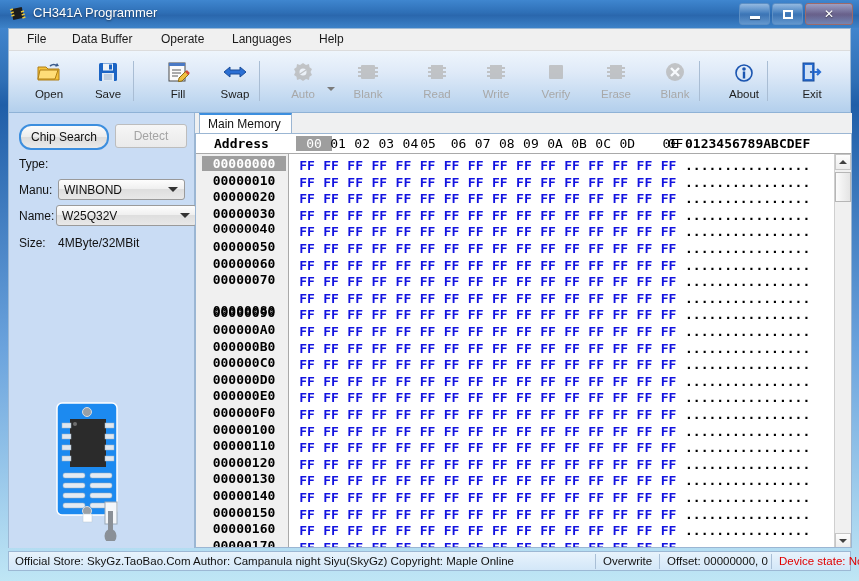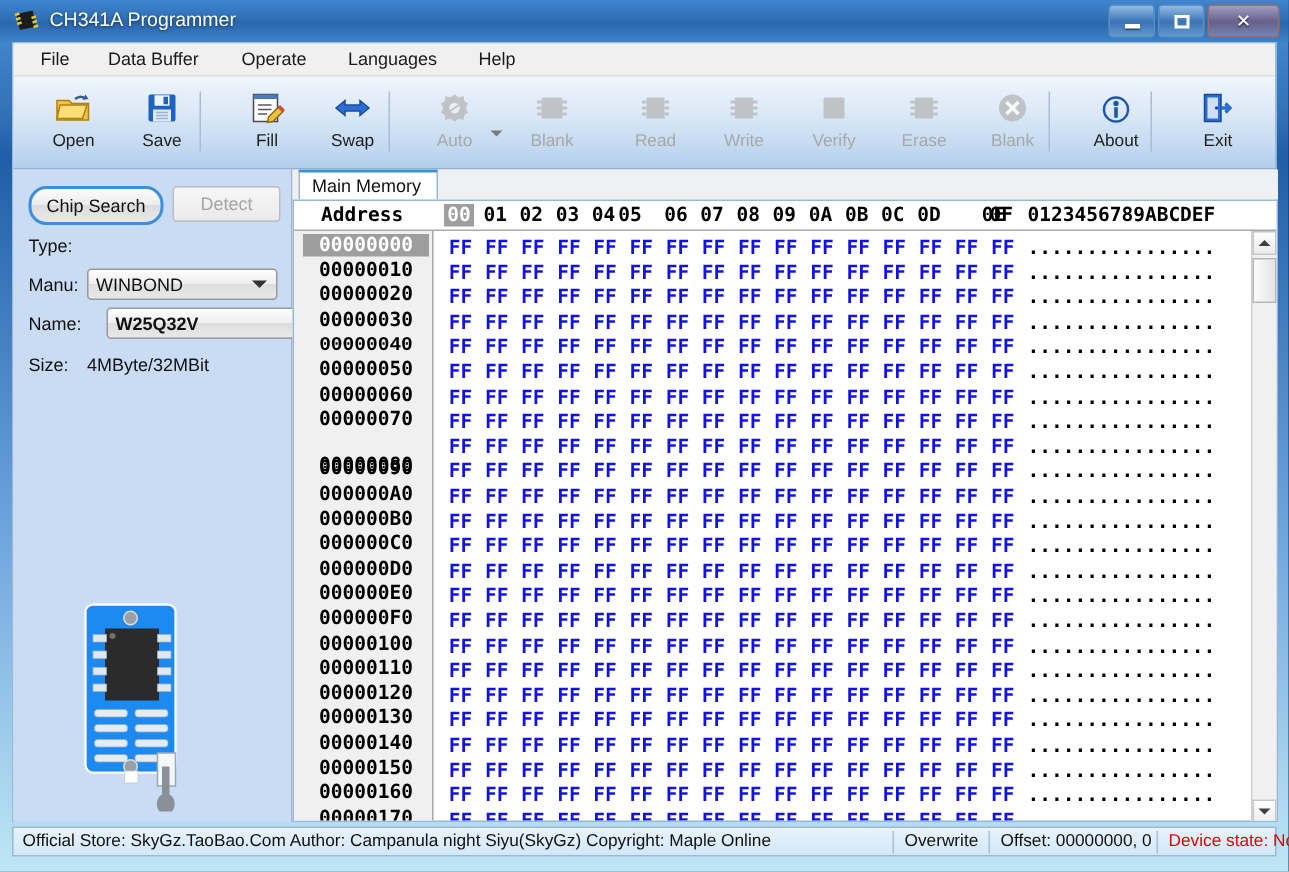--- a/index.html
+++ b/index.html
@@ -109,21 +109,21 @@
     position:absolute;left:186px;top:104px;width:657px;height:415px;
     background:#ffffff;border:1px solid #9bb6d3;box-sizing:border-box;
     overflow:hidden;
   }
   .hexhdr{
     position:absolute;left:0;top:0;width:100%;height:20px;
     background:#ffffff;border-bottom:1px solid #a9a9a9;box-sizing:border-box;
   }
   .mono{font-family:"DejaVu Sans Mono","Liberation Mono",monospace;}
   .hdr-addr{position:absolute;left:18px;top:2px;font-size:13px;font-weight:bold;color:#000;}
-  .hdr-col{position:absolute;top:2px;font-size:13px;font-weight:bold;color:#000;width:20px;text-align:center;}
+  .hdr-col{position:absolute;top:2px;font-size:13px;font-weight:normal;color:#000;width:36px;text-align:center;}
   .hdr-col.sel{background:#9e9e9e;color:#ffffff;}
   .hdr-ascii{position:absolute;top:2px;left:489px;font-size:13px;font-weight:bold;color:#000;letter-spacing:0px;}
   .addrcol{
     position:absolute;left:0;top:20px;width:93px;height:395px;
     background:#f0f0f0;border-right:1px solid #a9a9a9;box-sizing:border-box;
   }
   .arow{position:absolute;left:6px;width:84px;font-size:13px;font-weight:bold;color:#000;text-align:center;}
   .arow.sel{background:#9e9e9e;color:#ffffff;}
   .hrow-byte{position:absolute;font-size:13px;font-weight:bold;color:#1313e0;width:22px;text-align:center;}
   .arow-ascii{position:absolute;left:489px;font-size:13px;font-weight:bold;color:#000;}
@@ -364,21 +364,21 @@
 
       <div class="flabel" style="left:10px;top:44px;">Type:</div>
 
       <div class="flabel" style="left:10px;top:70px;">Manu:</div>
       <div class="combo" style="left:49px;top:66px;width:127px;">
         <span class="cval">WINBOND</span>
         <i class="carr"></i>
       </div>
 
       <div class="flabel" style="left:10px;top:96px;">Name:</div>
-      <div class="combo" style="left:62px;top:92px;width:141px;font-weight:bold;">
+      <div class="combo" style="left:47px;top:92px;width:141px;">
         <span class="cval">W25Q32V</span>
         <i class="carr"></i>
       </div>
 
       <div class="flabel" style="left:10px;top:123px;">Size:</div>
       <div class="flabel" style="left:49px;top:123px;">4MByte/32MBit</div>
 
       <div class="socket-wrap">
         <svg width="170" height="140" viewBox="0 0 170 140">
           <rect x="40" y="2" width="60" height="112" rx="5" fill="#1c8af0" stroke="#ffffff" stroke-width="1.5"></rect>

